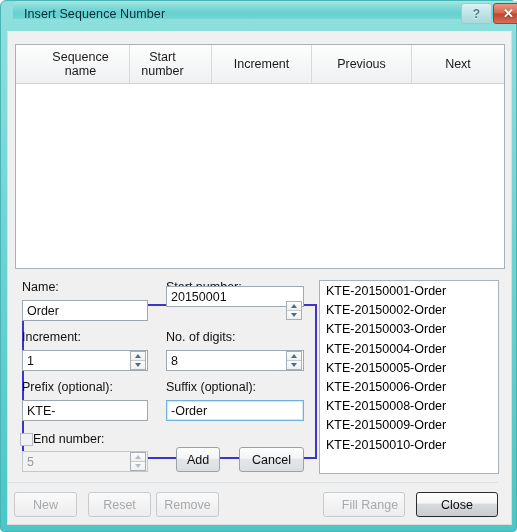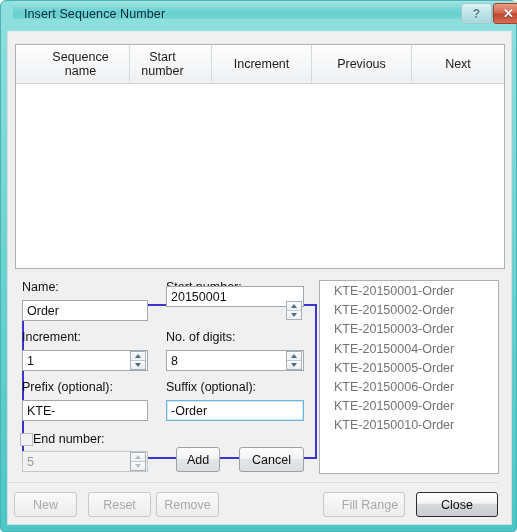--- a/index.html
+++ b/index.html
@@ -213,22 +213,22 @@
     box-sizing: border-box;
     background: #ffffff;
     border: 1px solid #a9b2b8;
     overflow: hidden;
     padding-top: 1px;
   }
   .preview-item {
     height: 19.2px;
     line-height: 19.2px;
     font-size: 12.5px;
-    color: #737373;
-    padding-left: 14px;
+    color: #000000;
+    padding-left: 6px;
     white-space: nowrap;
   }
 
   
   .cbrow {
     position: absolute;
     left: 19px;
     top: 431px;
     display: flex;
     align-items: center;
@@ -373,20 +373,21 @@
     <input class="txt focused" style="left: 165px; top: 399px; width: 138px;" value="-Order">
   </div>
 
   <div class="preview">
     <div class="preview-item">KTE-20150001-Order</div>
     <div class="preview-item">KTE-20150002-Order</div>
     <div class="preview-item">KTE-20150003-Order</div>
     <div class="preview-item">KTE-20150004-Order</div>
     <div class="preview-item">KTE-20150005-Order</div>
     <div class="preview-item">KTE-20150006-Order</div>
+    <div class="preview-item">KTE-20150008-Order</div>
     <div class="preview-item">KTE-20150009-Order</div>
     <div class="preview-item">KTE-20150010-Order</div>
   </div>
 
   <div class="cbrow">
     <span class="cbox"></span>
     <span class="cbox-label">End number:</span>
   </div>
   <input class="txt disabled" style="left: 21px; top: 450px; width: 126px;" disabled="" value="5">
   <div class="spin disabled" style="left:129px;top:451px;">

